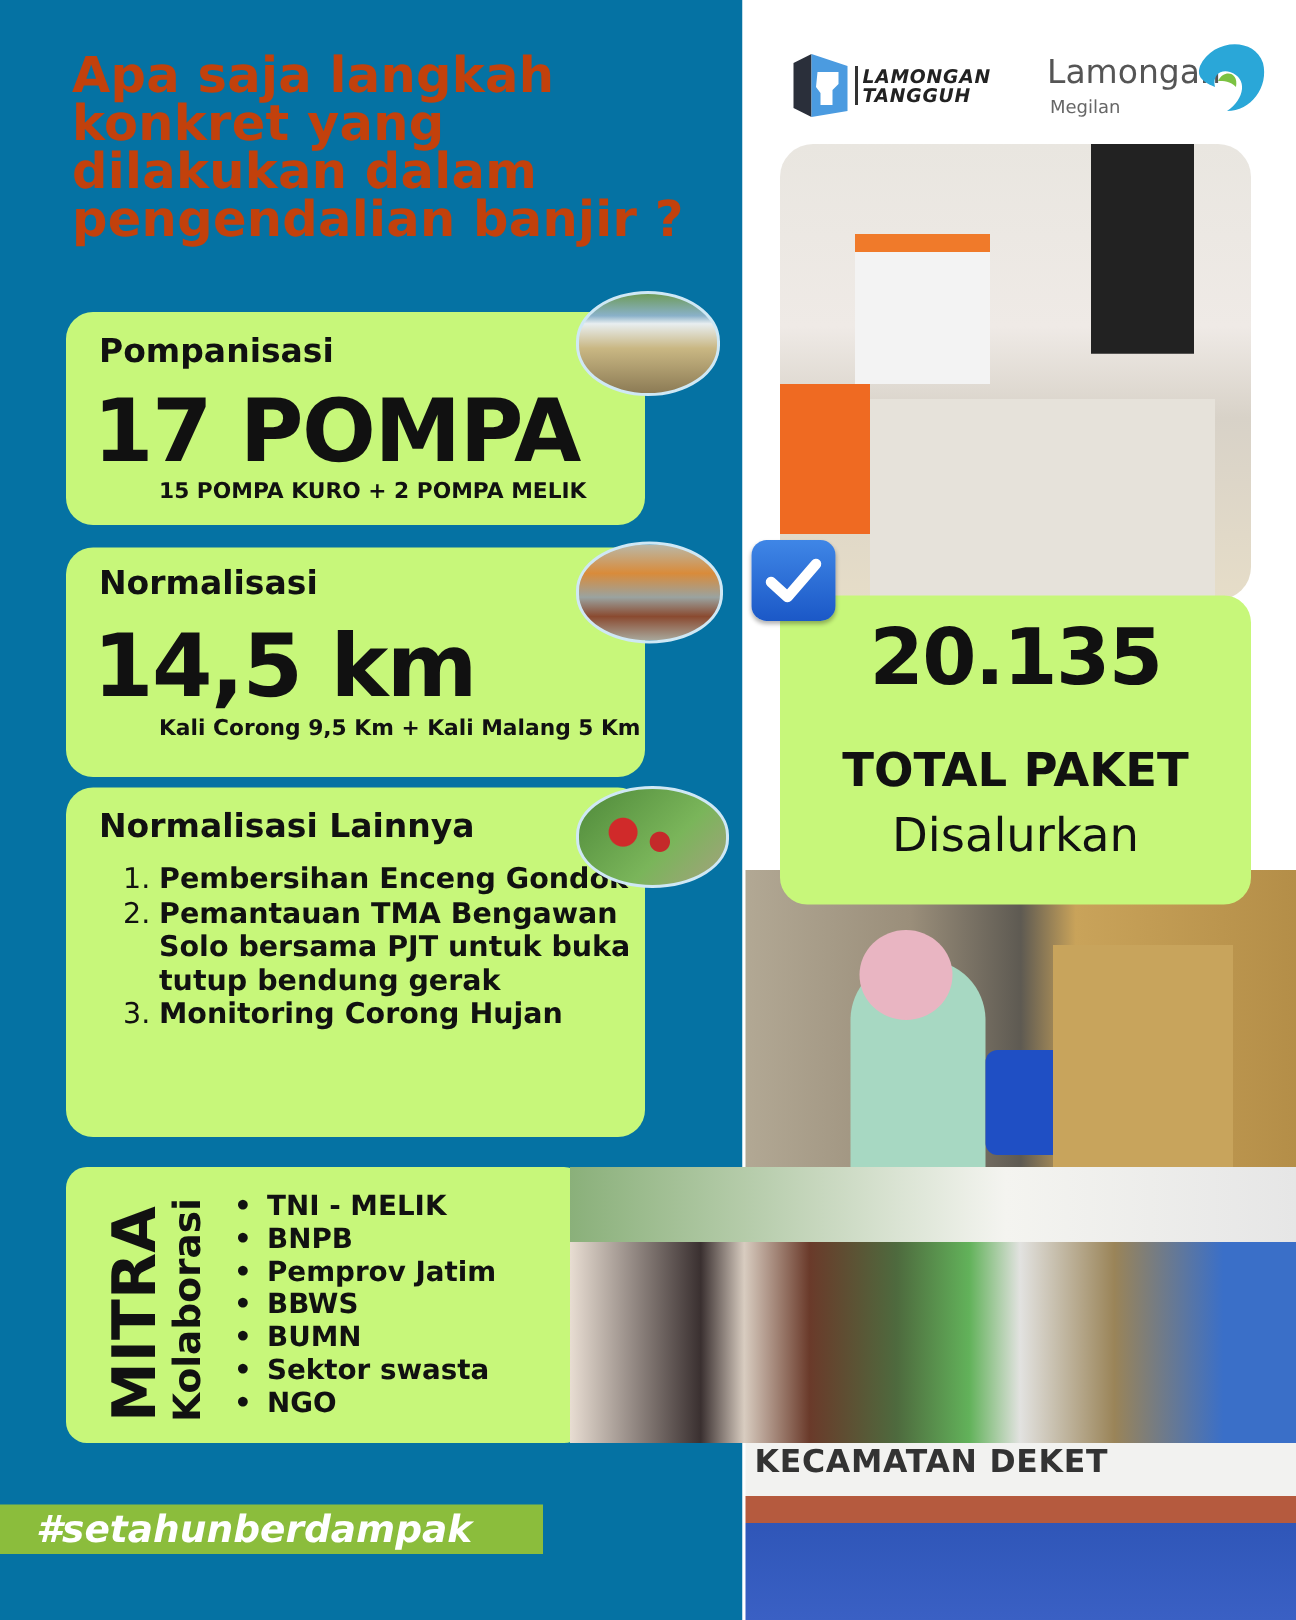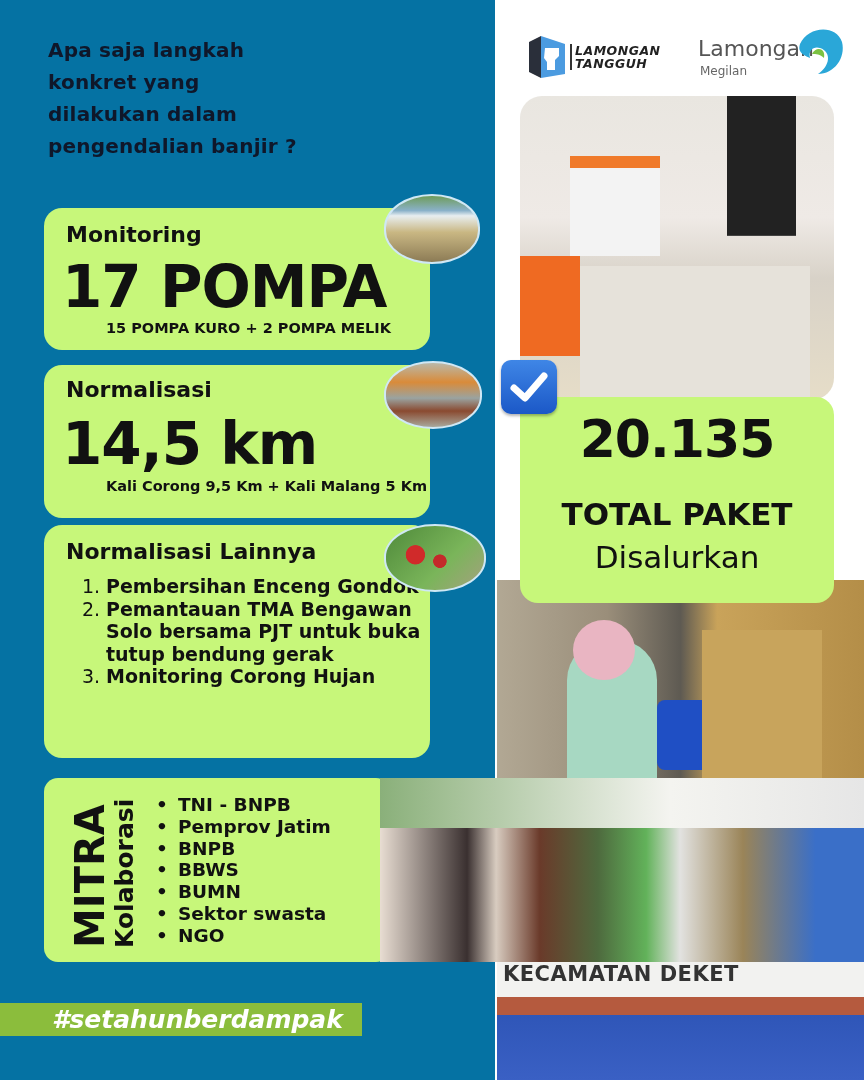--- a/index.html
+++ b/index.html
@@ -2,21 +2,21 @@
 <html><head>
 <meta charset="utf-8">
 <style>
   * { box-sizing: border-box; margin: 0; padding: 0; }
   html, body { width: 864px; height: 1080px; overflow: hidden; background: #ffffff; }
   body { position: relative; font-family: "DejaVu Sans", "Liberation Sans", sans-serif; }
 
   .left-panel { position: absolute; left: 0; top: 0; width: 495px; height: 1080px; background: #0572a3; }
   .right-panel { position: absolute; left: 495px; top: 0; width: 369px; height: 1080px; background: #ffffff; }
 
-  .headline { position: absolute; left: 48px; top: 34px; width: 440px; color: #0f172a; font-weight: bold; font-size: 20px; line-height: 32px; letter-spacing: 0.2px; }
+  .headline { position: absolute; left: 48px; top: 34px; width: 440px; color: #c2410c; font-weight: bold; font-size: 33px; line-height: 32px; letter-spacing: 0.2px; }
 
   .card { position: absolute; background: #c7f77a; border-radius: 18px; color: #111; }
   .card-pompa { left: 44px; top: 208px; width: 386px; height: 142px; }
   .card-norm  { left: 44px; top: 365px; width: 386px; height: 153px; }
   .card-lain  { left: 44px; top: 525px; width: 386px; height: 233px; }
   .card-mitra { left: 44px; top: 778px; width: 346px; height: 184px; border-radius: 14px; }
 
   .card-title { position: absolute; left: 22px; font-weight: bold; font-size: 22px; }
   .card-big { position: absolute; left: 18px; font-weight: bold; font-size: 58px; letter-spacing: -1px; line-height: 1; }
   .card-sub { position: absolute; left: 34px; font-weight: bold; font-size: 14.5px; white-space: nowrap; margin-left: 28px; }
@@ -27,21 +27,21 @@
 
   .mitra-vert { position: absolute; left: 26px; top: 14px; width: 70px; height: 156px; }
   .mitra-vert .v1 { position: absolute; left: 0; top: 156px; transform-origin: 0 0; transform: rotate(-90deg); font-weight: bold; font-size: 40px; line-height: 40px; white-space: nowrap; width: 156px; text-align: left; }
   .mitra-vert .v2 { position: absolute; left: 40px; top: 156px; transform-origin: 0 0; transform: rotate(-90deg); font-weight: bold; font-size: 25px; line-height: 30px; white-space: nowrap; width: 156px; text-align: left; }
   .mitra-list { position: absolute; left: 112px; top: 16px; list-style: none; font-size: 18.5px; font-weight: bold; line-height: 21.8px; }
   .mitra-list li::before { content: "•"; display: inline-block; width: 22px; }
 
   .photo { position: absolute; overflow: hidden; }
   .thumb { position: absolute; border-radius: 50%/48%; overflow: hidden; border: 2px solid #cfe8f5; }
 
-  .hashtag { position: absolute; left: 0; top: 1003px; width: 362px; height: 33px; background: #8bbd3c; color: #fff; font-style: italic; font-weight: bold; font-size: 25px; line-height: 33px; padding-left: 52px; }
+  .hashtag { position: absolute; left: 0; top: 1003px; width: 362px; height: 33px; background: #8bbd3c; color: #fff; font-style: italic; font-weight: bold; font-size: 25px; line-height: 33px; padding-left: 24px; }
 
   .logo-tangguh { position: absolute; left: 525px; top: 34px; display: flex; align-items: center; }
   .logo-tangguh .txt { font-style: italic; font-weight: bold; font-size: 12.5px; line-height: 13px; color: #222; border-left: 2px solid #333; padding-left: 3px; margin-left: 3px; letter-spacing: 0.5px; }
   .logo-megilan { position: absolute; left: 698px; top: 24px; }
   .logo-megilan .l1 { position: absolute; left: 0; top: 12px; font-size: 22px; color: #555; }
   .logo-megilan .l2 { position: absolute; left: 2px; top: 40px; font-size: 12px; color: #666; }
 
   .check { position: absolute; left: 501px; top: 360px; width: 56px; height: 54px; border-radius: 10px; background: linear-gradient(#3f86e6, #1b58c7); box-shadow: 0 2px 3px rgba(0,0,0,.3); }
   .stat-card { position: absolute; left: 520px; top: 397px; width: 314px; height: 206px; background: #c7f77a; border-radius: 18px; text-align: center; color: #111; }
   .stat-num { position: absolute; left: 0; right: 0; top: 16px; font-size: 52px; font-weight: bold; letter-spacing: -1px; line-height: 1; }
@@ -76,21 +76,21 @@
 <div class="logo-megilan">
   <span class="l1">Lamongan</span>
   <span class="l2">Megilan</span>
   <svg style="position:absolute;left:92px;top:0" width="56" height="54" viewBox="0 0 56 54">
     <path d="M10 20 C 18 2, 46 0, 52 18 C 56 34, 44 50, 28 50 C 40 42, 42 28, 30 24 C 24 22, 18 26, 20 34 C 10 30, 8 26, 10 20 Z" fill="#2aa7d8"></path>
     <path d="M22 30 C 26 22, 36 24, 34 34 C 30 30, 26 30, 22 30 Z" fill="#7cc242"></path>
   </svg>
 </div>
 
 <div class="card card-pompa">
-  <div class="card-title" style="top:14px">Monitoring</div>
+  <div class="card-title" style="top:14px">Pompanisasi</div>
   <div class="card-big" style="top:50px">17 POMPA</div>
   <div class="card-sub" style="top:112px">15 POMPA KURO + 2 POMPA MELIK</div>
 </div>
 <div class="thumb" style="left:384px;top:194px;width:96px;height:70px;background:linear-gradient(180deg,#6e9c5a 0%,#8ab1c9 22%,#e8eef0 30%,#c9b783 55%,#8c7b55 100%);"></div>
 
 <div class="card card-norm">
   <div class="card-title" style="top:12px">Normalisasi</div>
   <div class="card-big" style="top:50px">14,5 km</div>
   <div class="card-sub" style="top:113px">Kali Corong 9,5 Km + Kali Malang 5 Km</div>
 </div>
@@ -114,23 +114,23 @@
   </ol>
 </div>
 <div class="thumb" style="left:384px;top:524px;width:102px;height:68px;background:radial-gradient(circle at 30% 45%,#d02a2a 0 12%,transparent 13%),radial-gradient(circle at 55% 55%,#c42a2a 0 10%,transparent 11%),linear-gradient(135deg,#4f8a3a,#7ab55a 60%,#a6a080);"></div>
 
 <div class="card card-mitra">
   <div class="mitra-vert">
     <div class="v1">MITRA</div>
     <div class="v2">Kolaborasi</div>
   </div>
   <ul class="mitra-list">
-    <li>TNI - BNPB</li>
+    <li>TNI - MELIK</li>
+    <li>BNPB</li>
     <li>Pemprov Jatim</li>
-    <li>BNPB</li>
     <li>BBWS</li>
     <li>BUMN</li>
     <li>Sektor swasta</li>
     <li>NGO</li>
   </ul>
 </div>
 
 <div class="hashtag">#setahunberdampak</div>
 
 <div class="photo" style="left:520px;top:96px;width:314px;height:304px;border-radius:22px;background:

